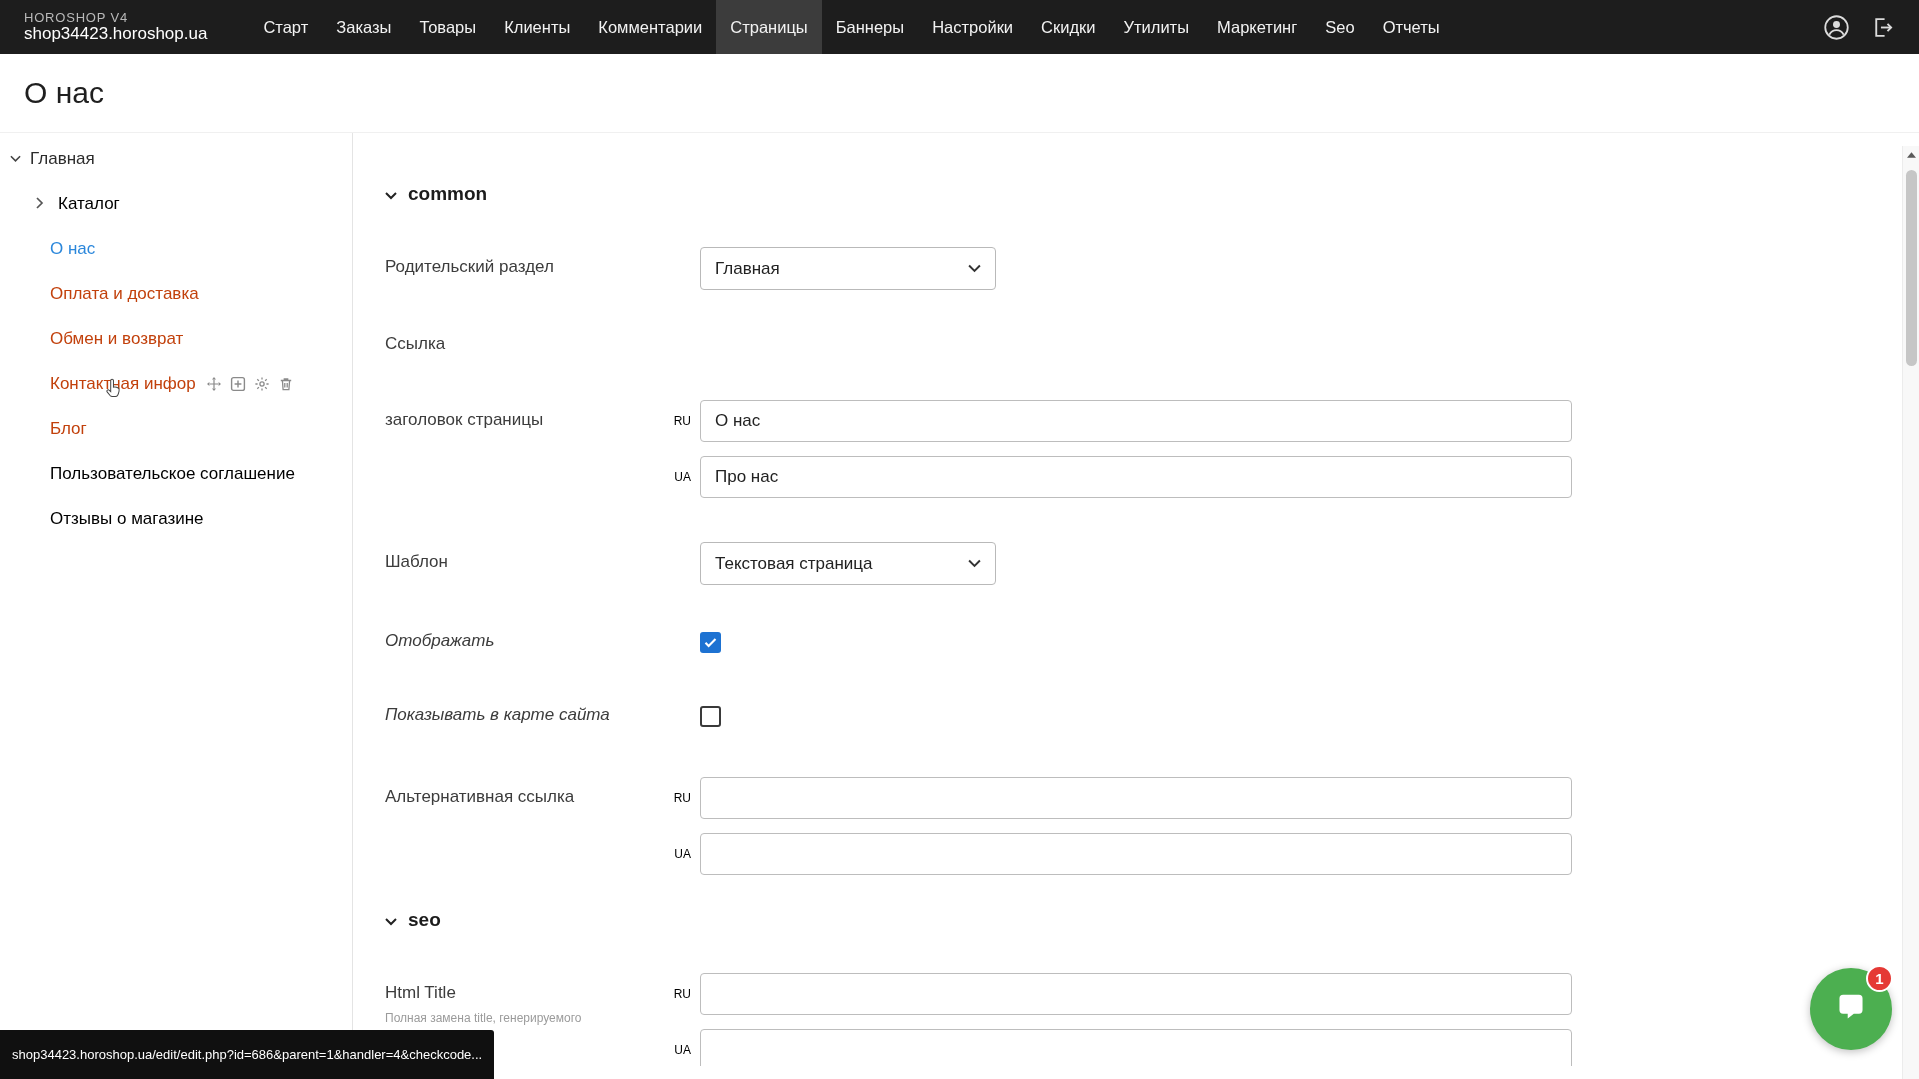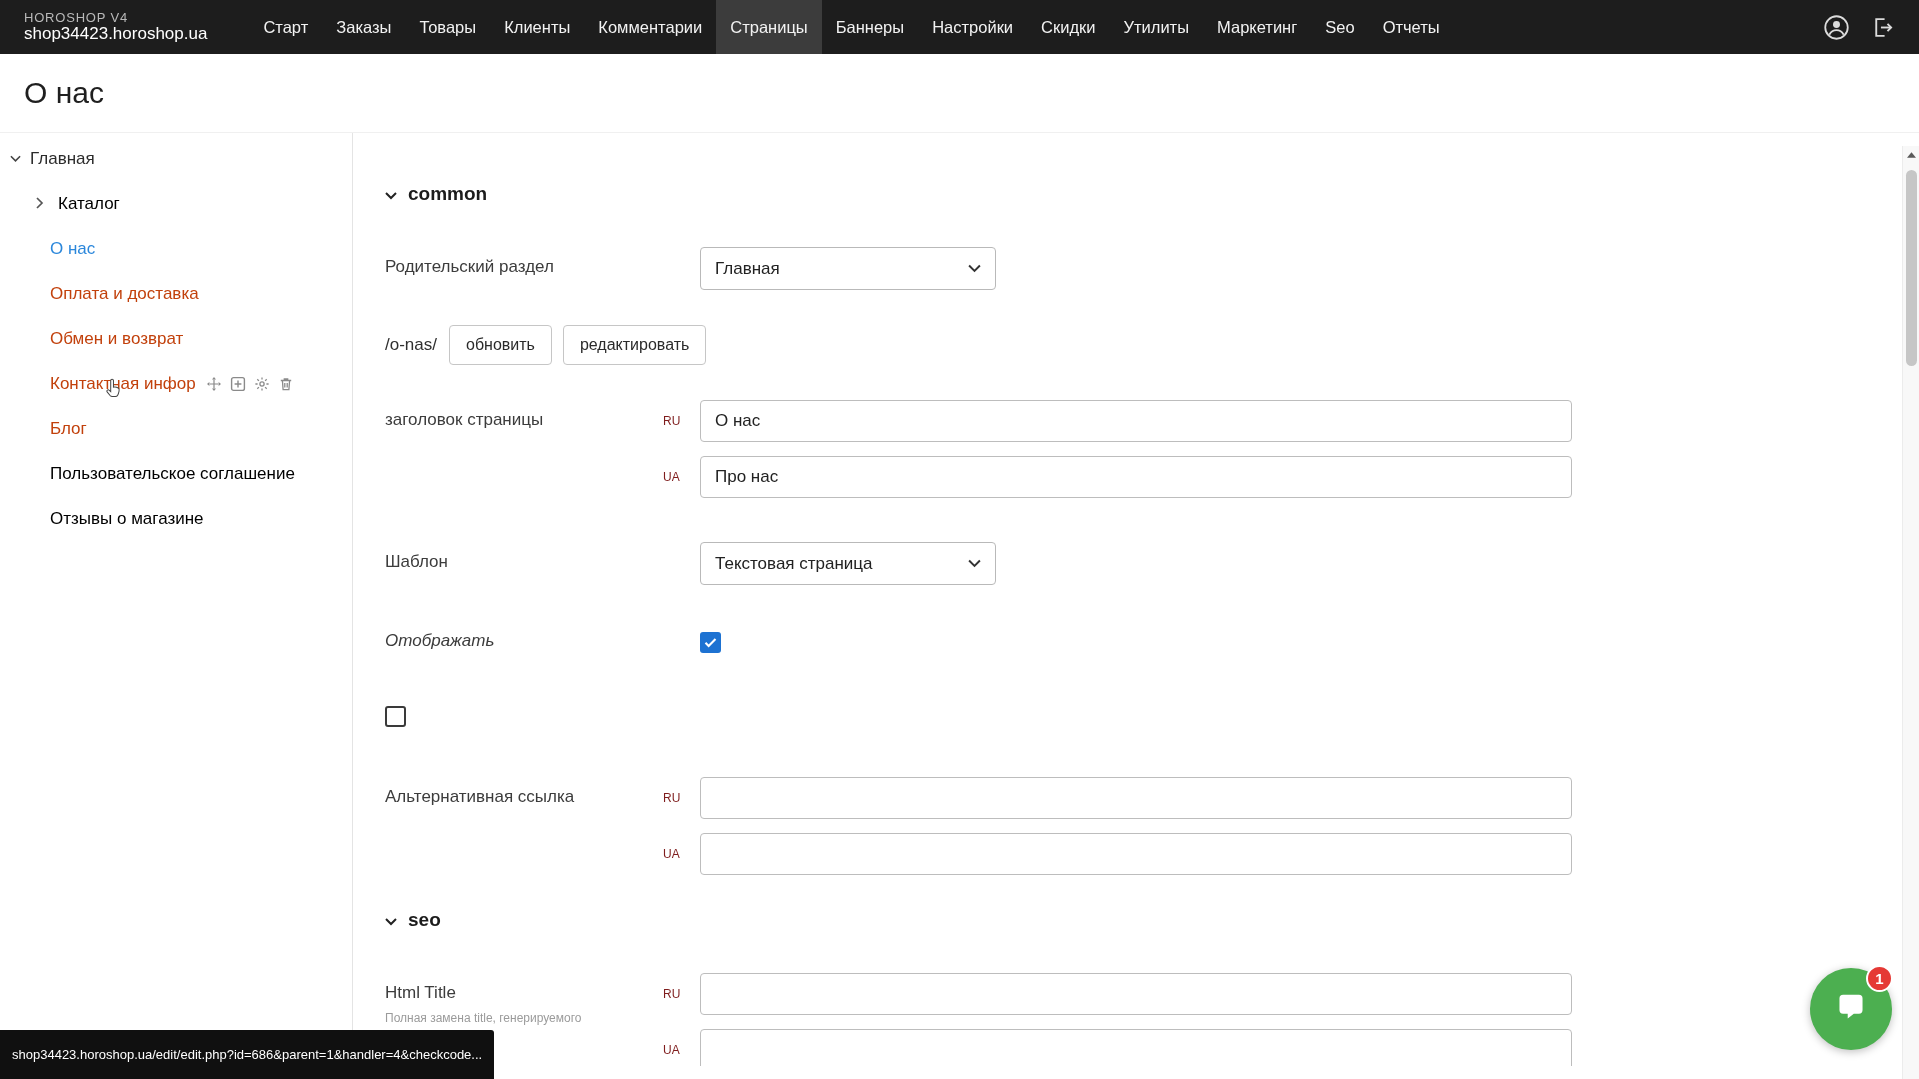--- a/index.html
+++ b/index.html
@@ -56,21 +56,21 @@
   .select { width:296px; height:43px; border:1px solid #b9b9b9; border-radius:4px; background:#fff; display:flex; align-items:center; padding:0 14px; font-size:17px; color:#222; cursor:pointer; }
   .select .sel-chev { margin-left:auto; display:flex; }
 
   .link-row { display:flex; align-items:center; }
   .link-path { font-size:17px; color:#2f2f2f; margin-right:12px; }
   .btn-small { height:40px; background:#fff; border:1px solid #c6c6c6; border-radius:4px; font-size:16px; color:#2b2b2b; padding:0 16px; margin-right:11px; cursor:pointer; font-family:inherit; }
 
   .stack { display:flex; flex-direction:column; }
   .lang-row { display:flex; align-items:center; position:relative; }
   .lang-row + .lang-row { margin-top:14px; }
-  .lang-tag { position:absolute; left:-37px; width:28px; font-size:12px; color:#7f1d1d; }
+  .lang-tag { position:absolute; left:-37px; width:28px; text-align:right; font-size:12px; color:#000000; }
   .input { width:872px; height:42px; border:1px solid #bdbdbd; border-radius:4px; font-size:17px; color:#222; padding:0 14px; font-family:inherit; background:#fff; }
 
   .checkbox { width:21px; height:21px; border-radius:3px; cursor:pointer; border:2px solid #3a3a3a; background:#fff; display:flex; align-items:center; justify-content:center; margin-top:3px; }
   .checkbox svg { display:none; }
   .checkbox.checked { border:none; background:#1d72d2; }
   .checkbox.checked svg { display:block; }
 
   
   .scrollbar { position:absolute; right:0; top:146px; bottom:0; width:17px; background:#f8f8f8; border-left:1px solid #ececec; z-index:5; }
   .scroll-arrow-up { height:18px; display:flex; align-items:center; justify-content:center; cursor:pointer; }
@@ -219,25 +219,21 @@
         <span>Главная</span>
         <span class="sel-chev">
           <svg viewBox="0 0 12 8" width="13" height="9">
               <path d="M1 1.2l5 5 5-5" stroke="#333" stroke-width="1.8" fill="none"></path>
             </svg>
         </span>
       </div>
     </div>
 
     <div class="form-row">
-      <div class="link-row">
-        <span class="link-path">/o-nas/</span>
-        <button class="btn-small">обновить</button>
-        <button class="btn-small">редактировать</button>
-      </div>
+      <div class="form-label">Ссылка</div>
     </div>
 
     <div class="form-row mb-lg">
       <div class="form-label">заголовок страницы</div>
       <div class="stack">
         <div class="lang-row">
           <span class="lang-tag">RU</span>
           <input class="input" type="text" value="О нас" style="">
         </div>
         <div class="lang-row">
@@ -262,20 +258,21 @@
     <div class="form-row checkbox-row">
       <div class="form-label">Отображать</div>
       <div class="checkbox checked">
         <svg viewBox="0 0 24 24" width="15" height="15">
             <path d="M4 12.5l5 5L20 6.5" stroke="#fff" stroke-width="3.4" fill="none"></path>
           </svg>
       </div>
     </div>
 
     <div class="form-row checkbox-row">
+      <div class="form-label">Показывать в карте сайта</div>
       <div class="checkbox">
         
       </div>
     </div>
 
     <div class="form-row">
       <div class="form-label">Альтернативная ссылка</div>
       <div class="stack">
         <div class="lang-row">
           <span class="lang-tag">RU</span>

